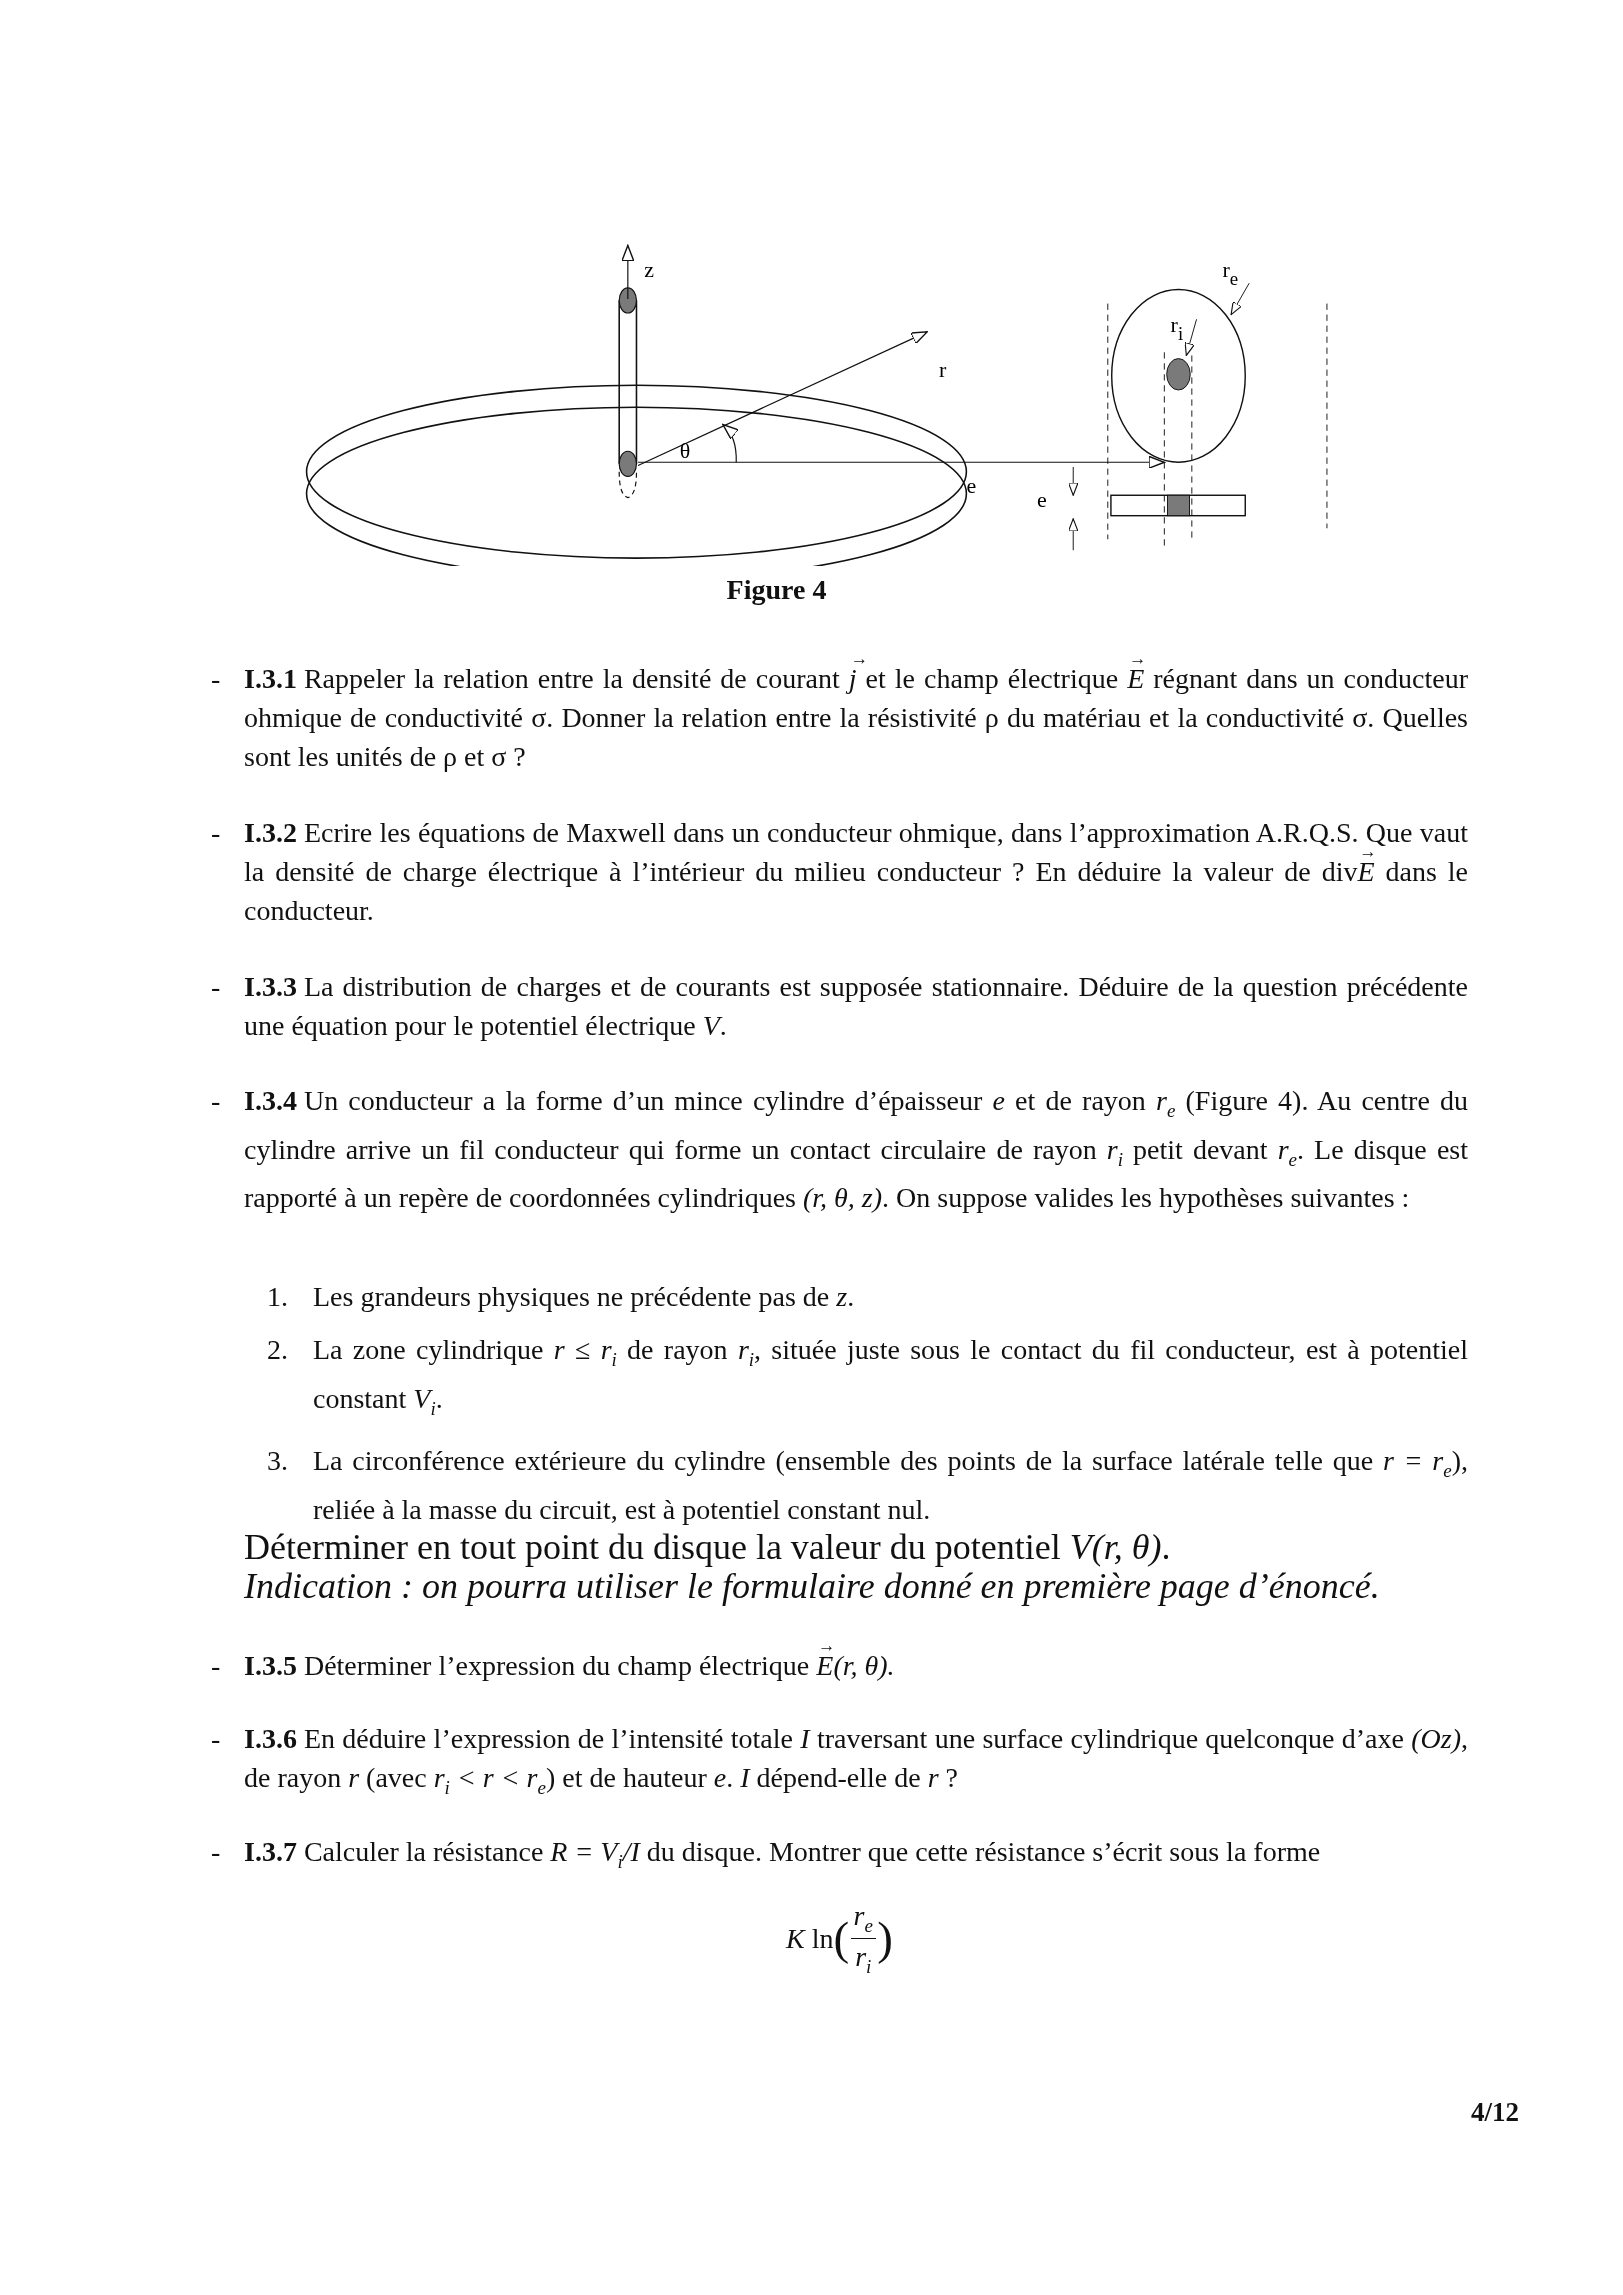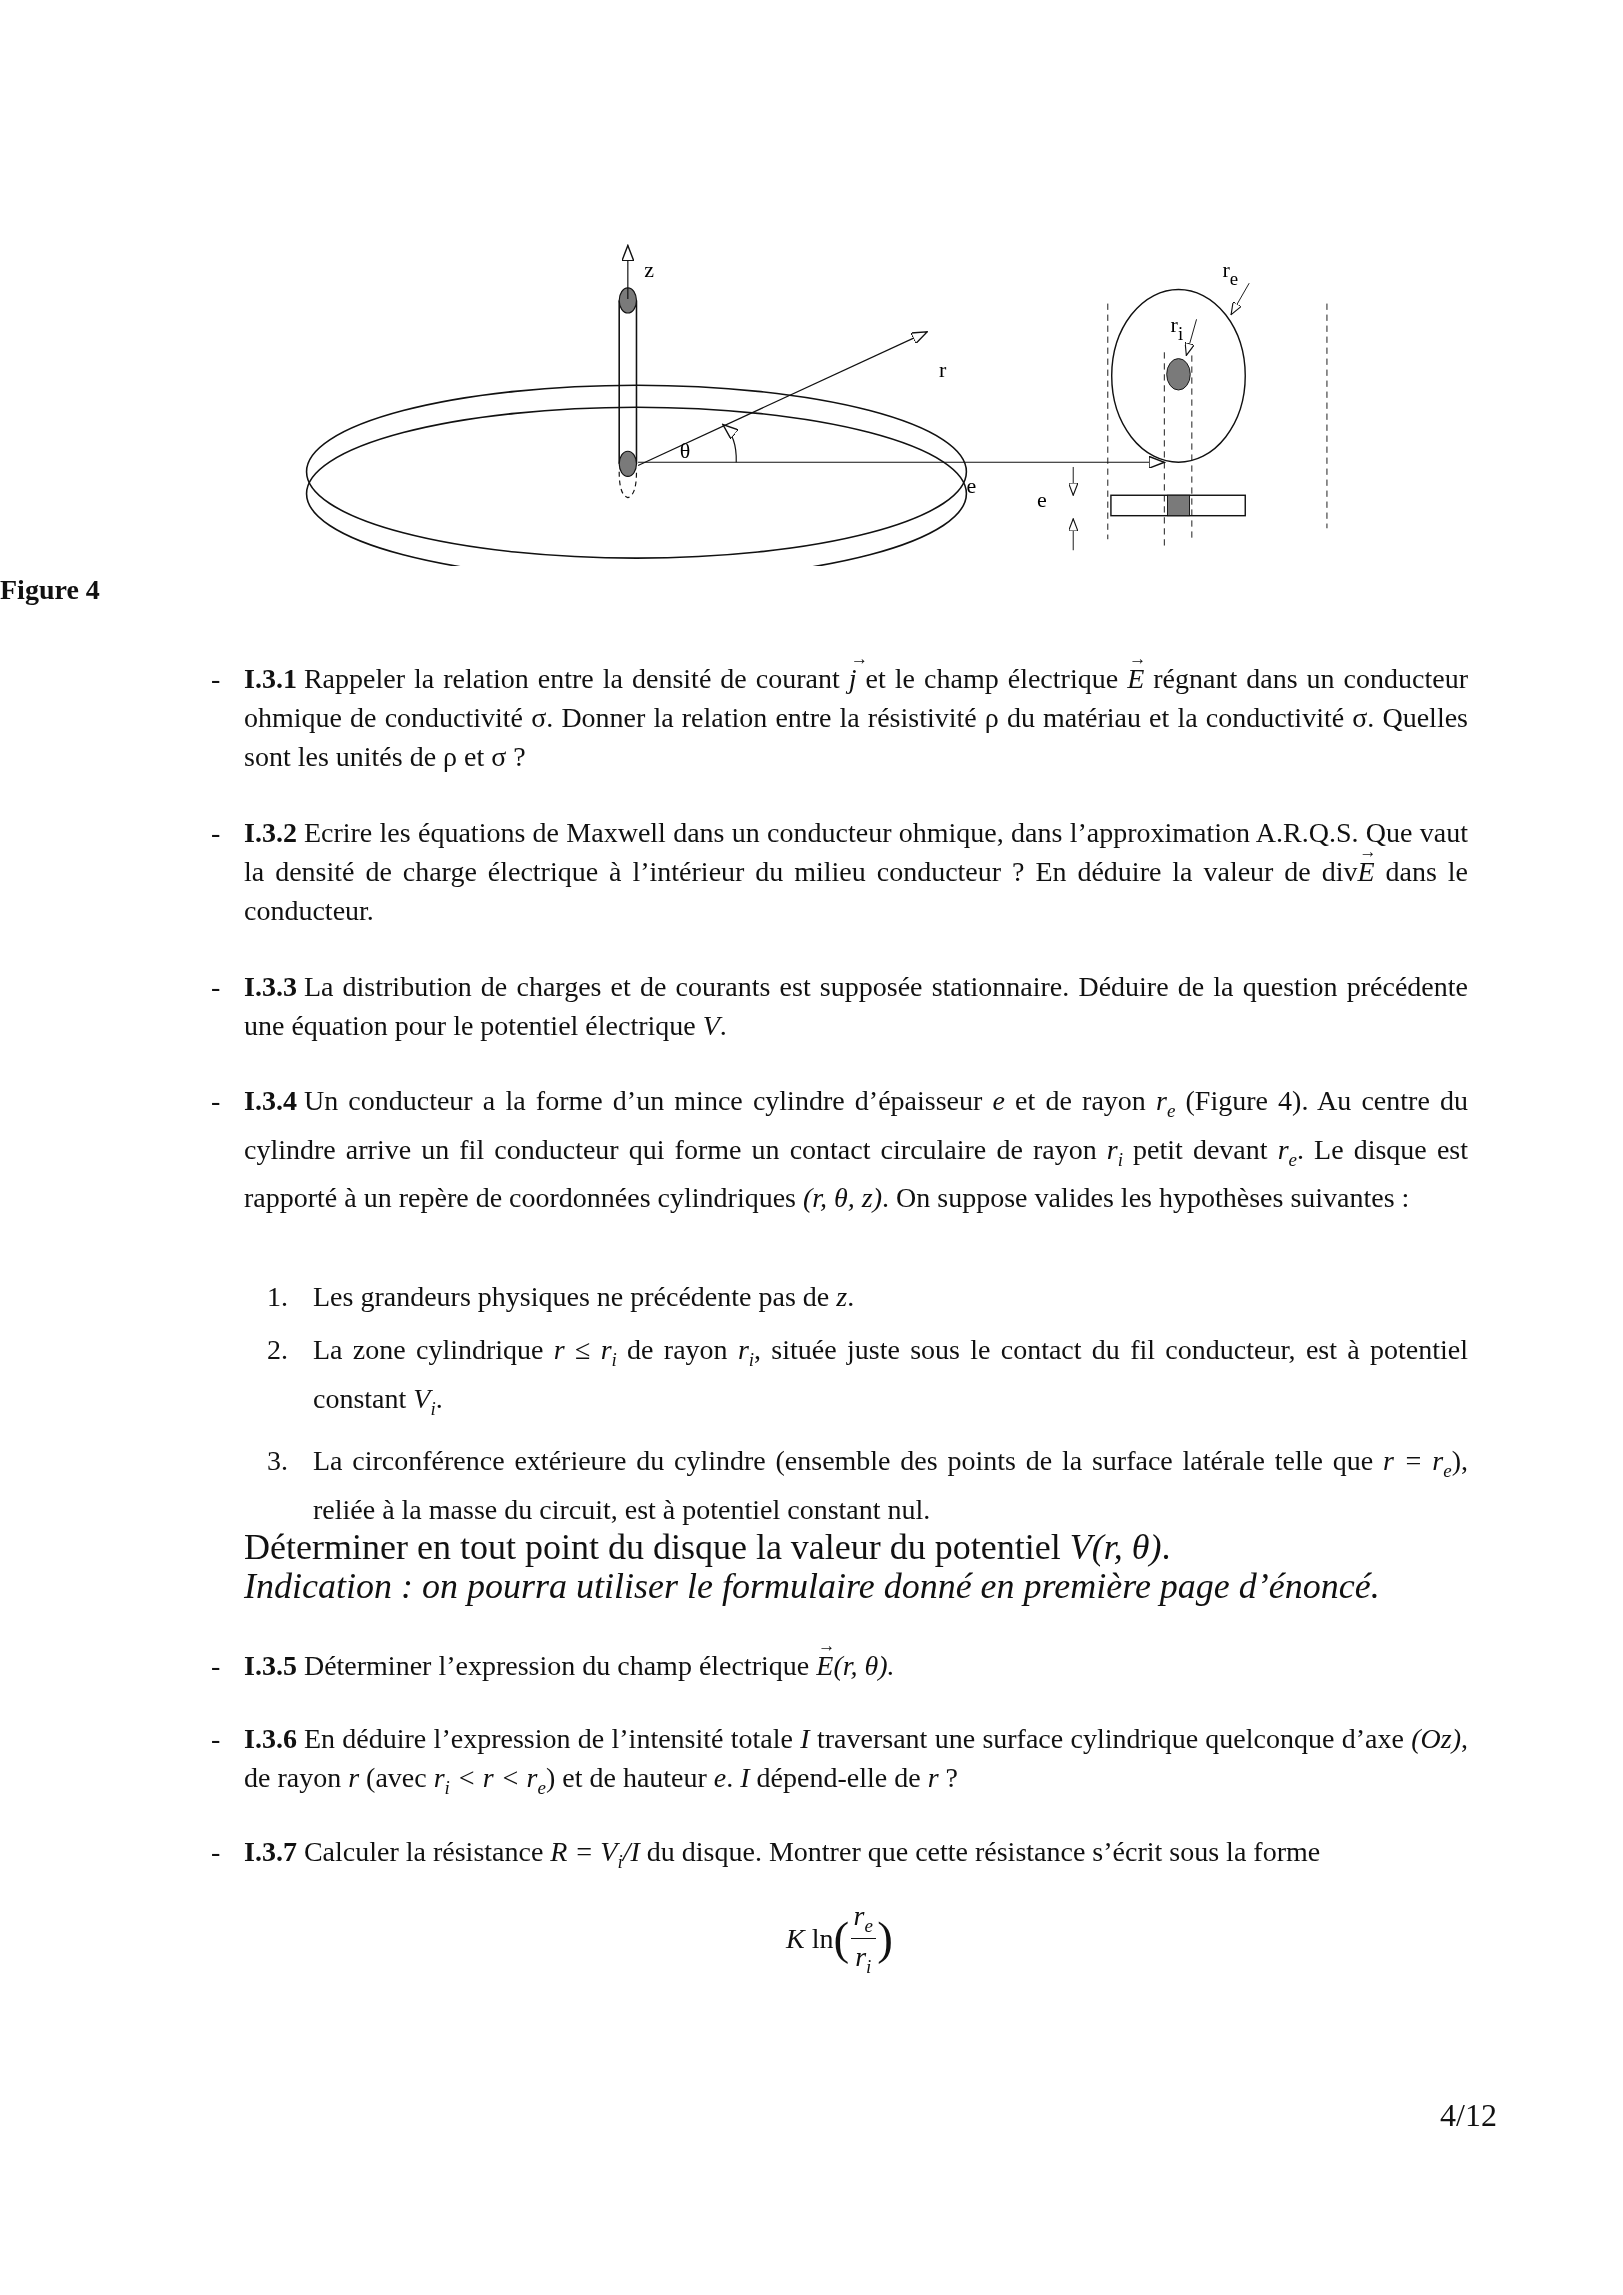--- a/index.html
+++ b/index.html
@@ -2,37 +2,37 @@
 <html style="font-size:12.6px"><head>
 <meta charset="utf-8">
 <style>
   html, body { margin: 0; padding: 0; background: #ffffff; }
   body { width: 1624px; height: 2295px; position: relative; overflow: hidden;
          font-family: "Liberation Serif", "DejaVu Serif", serif; color: #111; }
   .page { position: absolute; left: 0; top: 0; width: 1624px; height: 2295px; }
   .section-title { position: absolute; left: 165px; top: 163px; font-size: 30px; font-weight: bold; margin: 0; }
   .figure { position: absolute; left: 283px; top: 236px; width: 1084px; height: 330px; }
   .figure svg { width: 100%; height: 100%; }
-  .fig-caption { position: absolute; left: 0; width: 1553px; top: 574px; font-size: 28px; font-weight: bold; }
+  .fig-caption { position: absolute; left: 0; width: 1553px; top: 574px; text-align: center; font-size: 28px; font-weight: bold; }
   .q { position: absolute; left: 211px; width: 1257px; font-size: 28px; line-height: 39px; text-align: justify; }
   .q .dash { position: absolute; left: 0; top: 0; }
   .q .body { margin-left: 33px; }
   .q .num { font-weight: bold; margin-right: 7px; }
   .vec { position: relative; display: inline-block; font-style: italic; }
   .vec::before { content: "\2192"; position: absolute; top: -20.4px; left: 1.6px; font-size: 17.3px; font-style: normal; }
   i, .it { font-style: italic; }
   .list { position: absolute; left: 267px; width: 1201px; font-size: 28px; line-height: 39px; }
   .list .item { position: relative; padding-left: 46px; margin-bottom: 14px; text-align: justify; }
   .list .item .n { position: absolute; left: 0; top: 0; }
   .para { position: absolute; left: 244px; width: 1224px; font-size: 36px; line-height: 39px; }
   .formula { position: absolute; left: 786px; top: 1900px; font-size: 28px; display: flex; align-items: center; }
   .frac { display: inline-flex; flex-direction: column; align-items: center; margin: 0 1.6px; font-style: italic; }
   .frac .line { width: 25px; border-top: 1.6px solid #111; margin: 1.6px 0; }
   .paren { font-size: 47px; line-height: 47px; font-weight: 100; }
-  .page-num { position: absolute; left: 1440px; top: 2097px; font-size: 32px; font-weight: normal; }
+  .page-num { position: absolute; left: 1471px; top: 2097px; font-size: 27px; font-weight: bold; }
   sub { font-size: 19px; }
 </style>
 </head>
 <body>
 
 <div class="page">
 
 
   <div class="figure">
     <svg viewBox="0 0 1380 420">

